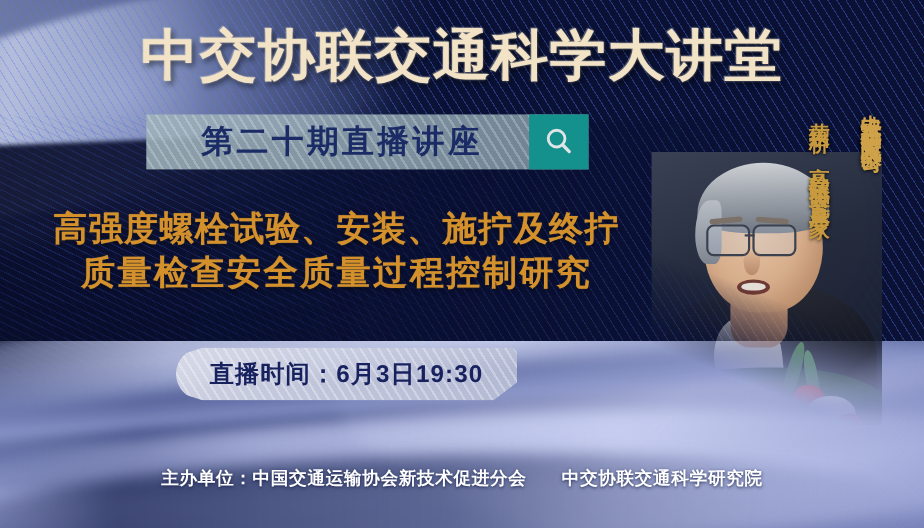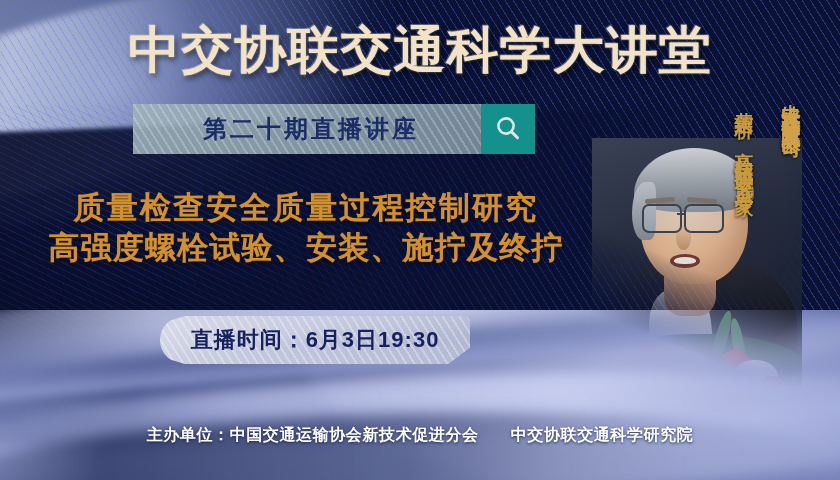--- a/index.html
+++ b/index.html
@@ -331,21 +331,21 @@
        58deg,
        rgba(255,255,255,0.0) 0px,
        rgba(255,255,255,0.0) 5px,
        rgba(255,255,255,0.22) 5px,
        rgba(255,255,255,0.22) 7px);
   }
   .sub-text {
     position: absolute;
     left: 0; top: 0; width: 356px; height: 50px;
     display: flex; align-items: center; justify-content: center;
-    font-size: 24px;
+    font-size: 29px;
     font-weight: 600;
     letter-spacing: 3px;
     color: #1b2b66;
     z-index: 3;
     font-family: Liberation Serif, serif;
   }
   .search-box {
     position: absolute;
     left: 348px; top: 0;
     width: 54px; height: 50px;
@@ -503,22 +503,22 @@
     <div class="sub-text">第二十期直播讲座</div>
     <div class="search-box">
       <svg width="30" height="30" viewBox="0 0 30 30">
         <circle cx="13" cy="12" r="7.6" fill="none" stroke="#dfe4e6" stroke-width="2.6"></circle>
         <line x1="18.4" y1="17.6" x2="24.5" y2="23.8" stroke="#dfe4e6" stroke-width="3" stroke-linecap="round"></line>
       </svg>
     </div>
   </div>
 
   <div class="headline">
+    <span class="ln ln1">高强度螺栓试验、安装、施拧及终拧</span>
     <span class="ln ln2">质量检查安全质量过程控制研究</span>
-    <span class="ln ln1">高强度螺栓试验、安装、施拧及终拧</span>
   </div>
 
   <div class="time-pill">
     <span class="time-text">直播时间：6月3日19:30</span>
   </div>
 
   <div class="vcol vcol-name">黄绍桥  高栓试验研究首席专家</div>
   <div class="vcol vcol-org">中铁大桥科学研究院有限公司</div>
 
   <div class="footer">

